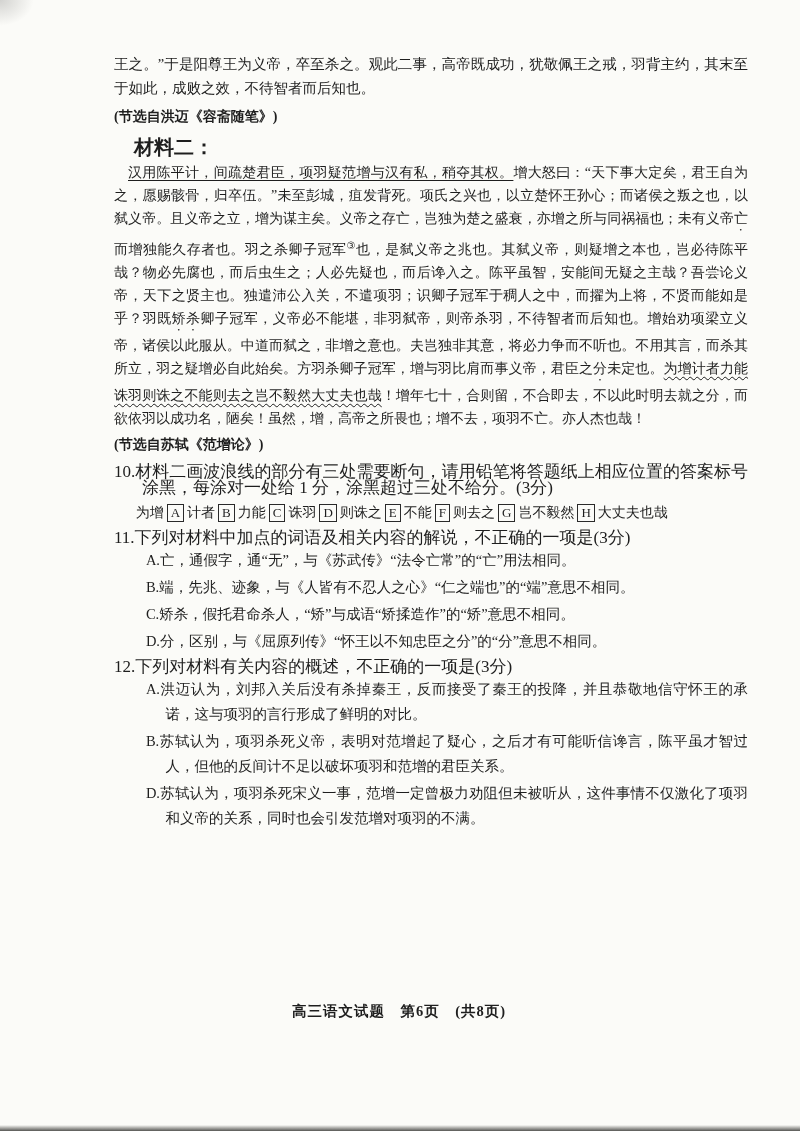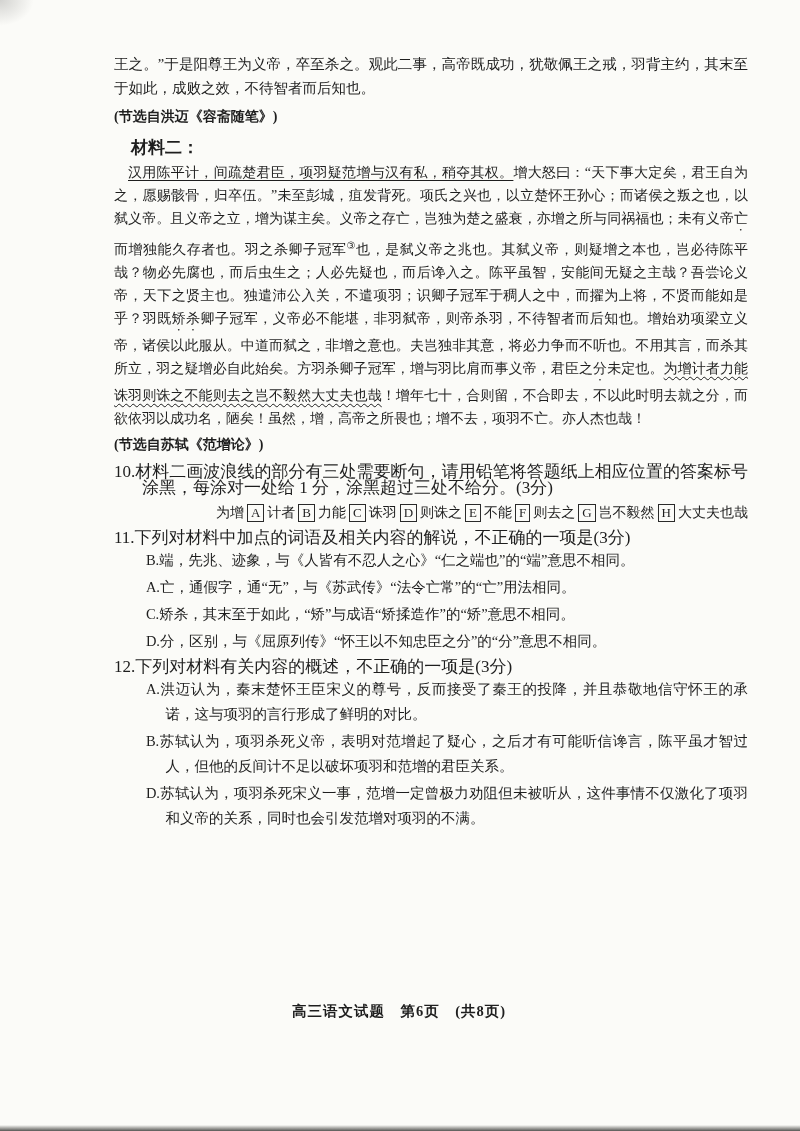--- a/index.html
+++ b/index.html
@@ -11,33 +11,33 @@
     font-family: "Liberation Serif", "DejaVu Serif", serif;
     color: #1e1e1e;
   }
   .page {
     padding: 52px 52px 0 114px;
     text-align: justify;
   }
   .para { margin: 0; font-size: 14px; line-height: 23px; }
   .intro { font-size: 14.5px; line-height: 24px; margin-bottom: 6px; }
   .source { margin: 2px 2px 8px 0; text-align: left; font-size: 14px; line-height: 22px; font-weight: 600; }
-  .m-label { text-indent: 1em; margin: 6px 0 2px; font-weight: 600; font-size: 17px; }
+  .m-label { text-indent: 1em; margin: 6px 0 2px; font-weight: 600; font-size: 20px; }
   .material { text-indent: 1em; margin-bottom: 4px; font-weight: 500; }
   .note { margin: 6px 0 10px; font-size: 13.5px; line-height: 22px; text-indent: 1em; }
   .question { margin-top: 5px; }
   .q-stem {
     margin: 4px 0 0;
     font-size: 17px; line-height: 16px;
     padding-left: 1.65em; text-indent: -1.65em;
   }
   .answer-line {
     margin: 5px 0 4px 1.55em;
     font-size: 14px; line-height: 24px;
-    text-align: right;
+    text-align: left;
   }
   .option {
     margin: 2px 0;
     font-size: 14.5px; line-height: 25px;
     margin-left: 2.2em;
     padding-left: 1.35em; text-indent: -1.35em;
   }
   .seg-u { text-decoration: underline; text-decoration-thickness: 1px; text-underline-offset: 3px; margin-top: 7px; }
   .seg-wavy {
     text-decoration-line: underline;
@@ -98,29 +98,29 @@
   <p class="source">(节选自苏轼《范增论》)</p>
 
 
   <div class="question">
     <p class="q-stem">10.材料二画波浪线的部分有三处需要断句，请用铅笔将答题纸上相应位置的答案标号涂黑，每涂对一处给 1 分，涂黑超过三处不给分。(3分)</p>
     <p class="answer-line"><span>为增</span><span class="abox">A</span><span>计者</span><span class="abox">B</span><span>力能</span><span class="abox">C</span><span>诛羽</span><span class="abox">D</span><span>则诛之</span><span class="abox">E</span><span>不能</span><span class="abox">F</span><span>则去之</span><span class="abox">G</span><span>岂不毅然</span><span class="abox">H</span><span>大丈夫也哉</span></p>
   </div>
 
   <div class="question">
     <p class="q-stem">11.下列对材料中加点的词语及相关内容的解说，不正确的一项是(3分)</p>
+    <p class="option">A.亡，通假字，通“无”，与《苏武传》“法令亡常”的“亡”用法相同。</p>
     <p class="option">B.端，先兆、迹象，与《人皆有不忍人之心》“仁之端也”的“端”意思不相同。</p>
-    <p class="option">A.亡，通假字，通“无”，与《苏武传》“法令亡常”的“亡”用法相同。</p>
-    <p class="option">C.矫杀，其末至于如此，“矫”与成语“矫揉造作”的“矫”意思不相同。</p>
+    <p class="option">C.矫杀，假托君命杀人，“矫”与成语“矫揉造作”的“矫”意思不相同。</p>
     <p class="option">D.分，区别，与《屈原列传》“怀王以不知忠臣之分”的“分”意思不相同。</p>
   </div>
 
   <div class="question">
     <p class="q-stem">12.下列对材料有关内容的概述，不正确的一项是(3分)</p>
-    <p class="option">A.洪迈认为，秦末楚怀王臣宋义的尊号，反而接受了秦王的投降，并且恭敬地信守怀王的承诺，这与项羽的言行形成了鲜明的对比。</p>
+    <p class="option">A.洪迈认为，刘邦入关后没有杀掉秦王，反而接受了秦王的投降，并且恭敬地信守怀王的承诺，这与项羽的言行形成了鲜明的对比。</p>
     <p class="option">B.苏轼认为，项羽杀死义帝，表明对范增起了疑心，之后才有可能听信谗言，陈平虽才智过人，但他的反间计不足以破坏项羽和范增的君臣关系。</p>
     <p class="option">D.苏轼认为，项羽杀死宋义一事，范增一定曾极力劝阻但未被听从，这件事情不仅激化了项羽和义帝的关系，同时也会引发范增对项羽的不满。</p>
   </div>
 
 </div>
 
 <div class="footer">高三语文试题　第6页　(共8页)</div>
 
 <div class="scan-edge-bottom"></div>
 

